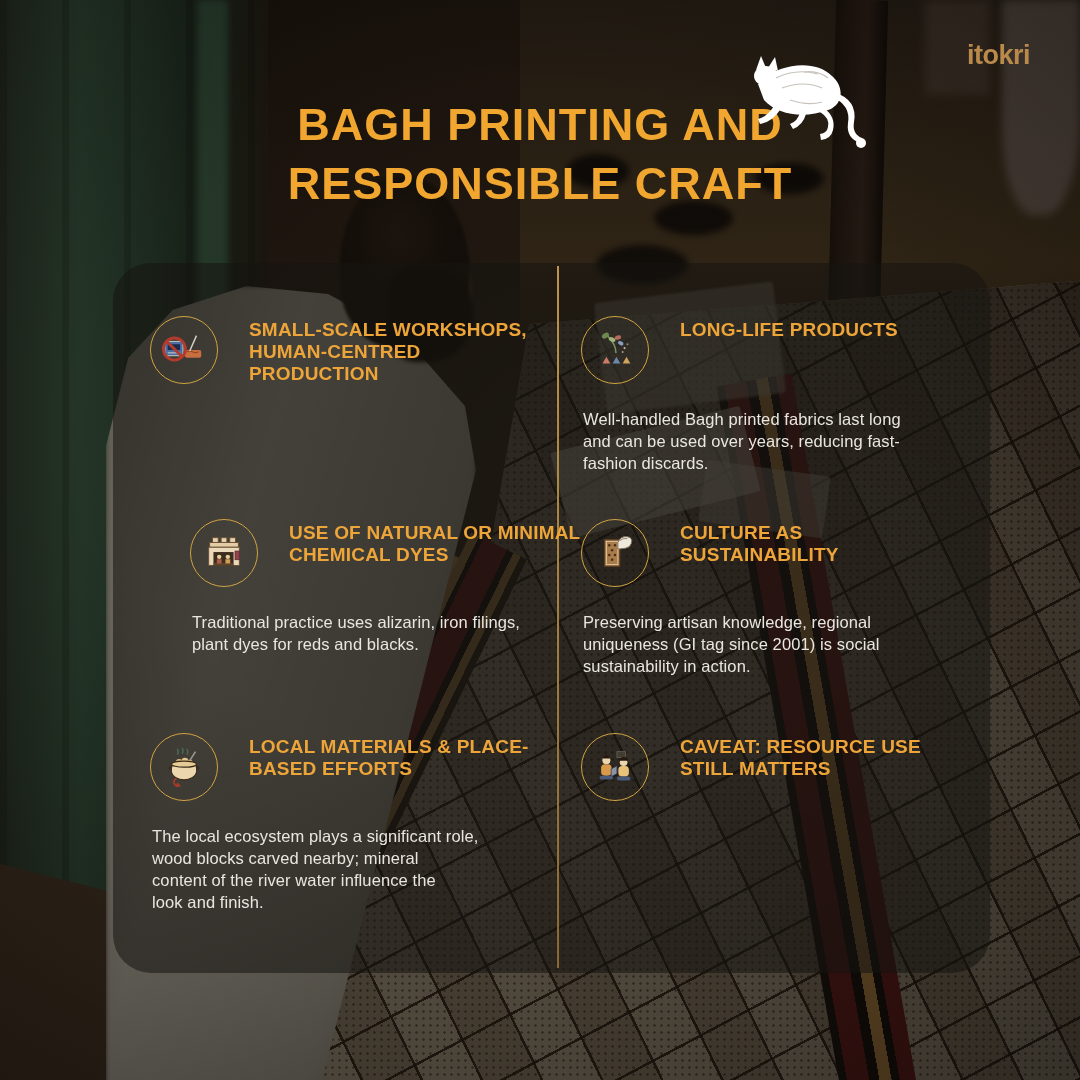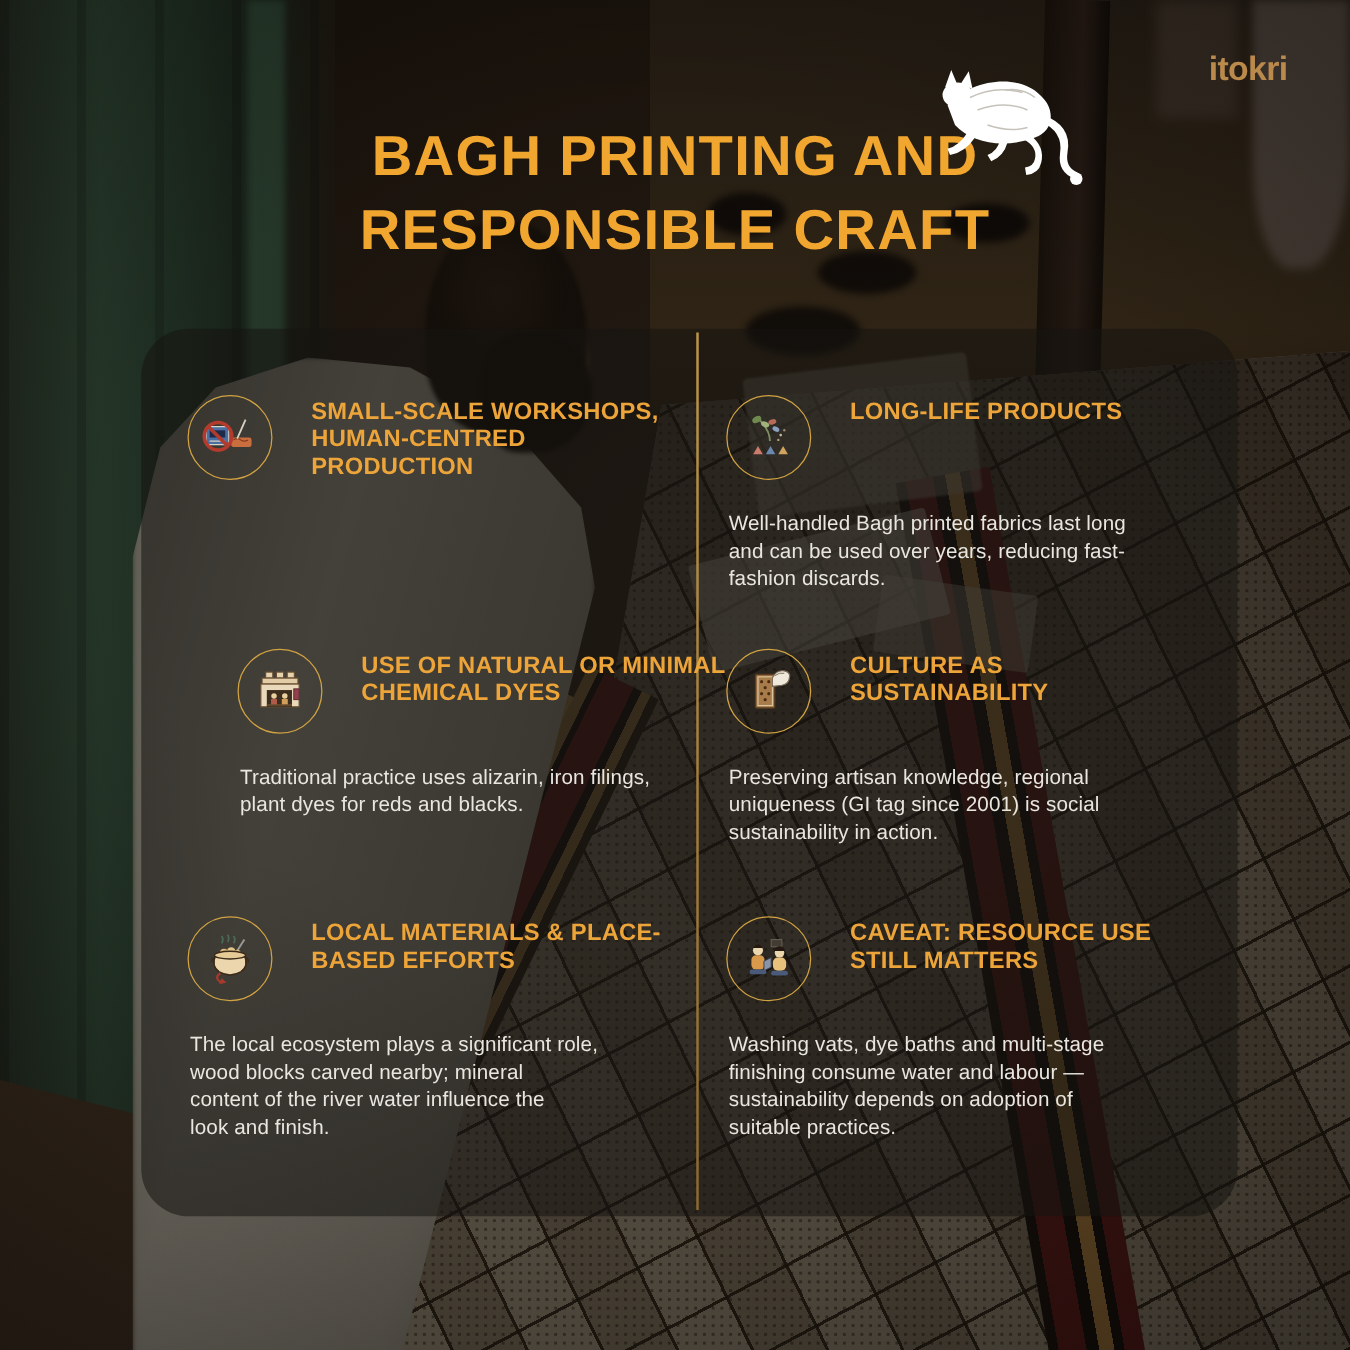--- a/index.html
+++ b/index.html
@@ -292,19 +292,15 @@
           <path d="M29 17.5 a4 4 0 0 1 8 0 z" fill="#241810"></path>
           <rect x="27.5" y="23" width="11" height="11" rx="4" fill="#e8c27a"></rect>
           <path d="M20 26 l6 -3 v8 l-6 3 z" fill="#8a94a8" stroke="#3a4250" stroke-width=".8"></path>
           <rect x="8" y="33" width="14" height="4" rx="2" fill="#4a5a7a"></rect>
           <rect x="26" y="34" width="14" height="4" rx="2" fill="#4a5a7a"></rect>
         </svg>
       </div>
       <h2 class="sec-title">CAVEAT: RESOURCE USE
 STILL MATTERS</h2>
     </div>
-    <p class="sec-body">Washing vats, dye baths and multi-stage
-finishing consume water and labour —
-sustainability depends on adoption of
-suitable practices.</p>
   </div>
 
 </div>
 
 </body></html>

